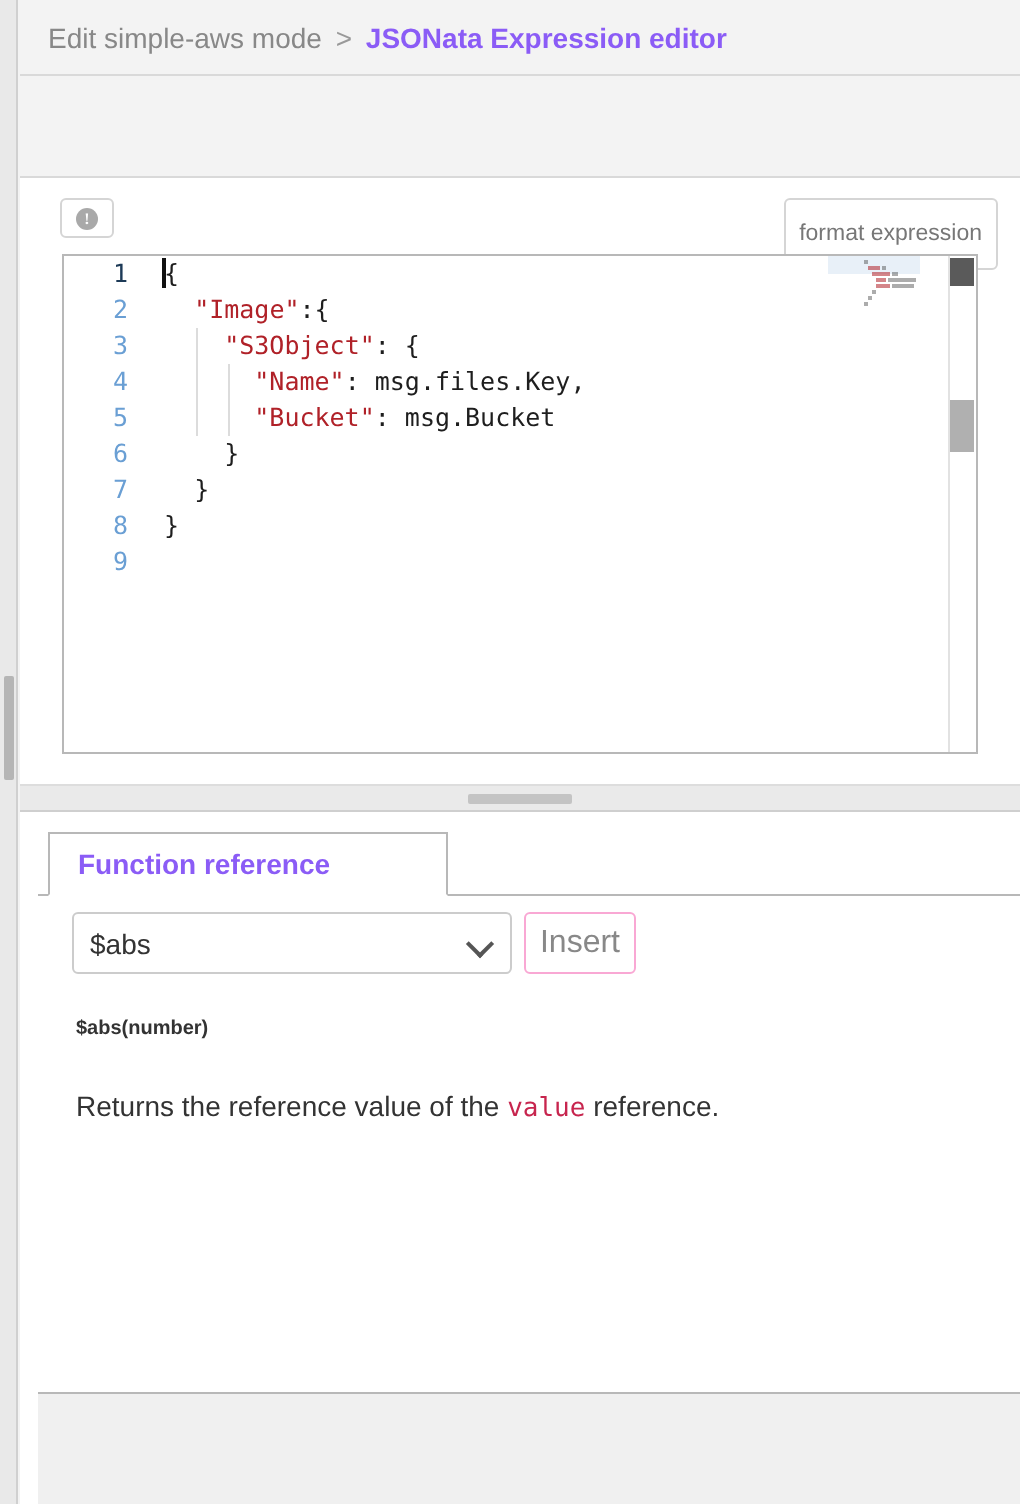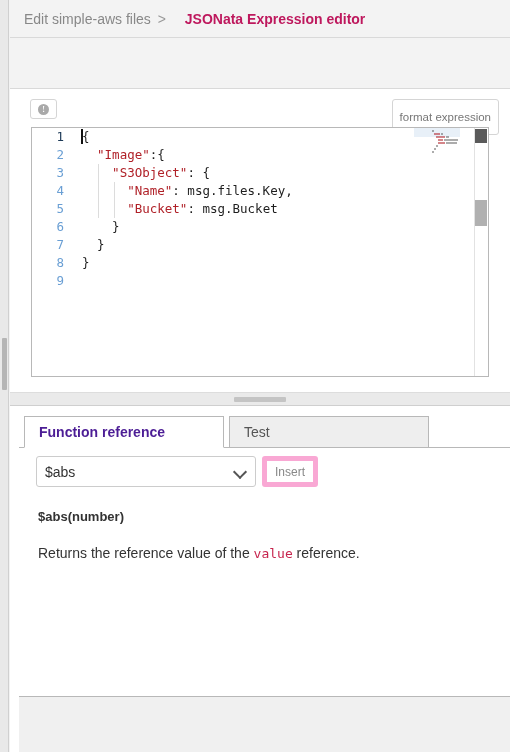--- a/index.html
+++ b/index.html
@@ -61,23 +61,22 @@
     display: flex;
     align-items: center;
   }
   #breadcrumb {
     padding-left: 14px;
     font-size: 14px;
     color: #888888;
     white-space: nowrap;
   }
   #breadcrumb .crumb-current {
-    color: #be185d;
+    color: #8b5cf6;
     font-weight: bold;
-    margin-left: 12px;
   }
   #breadcrumb .crumb-sep {
     color: #999999;
     padding: 0 3px;
   }
 
   
   #dialog-toolbar {
     position: absolute;
     left: 0; top: 38px;
@@ -311,21 +310,21 @@
     align-items: center;
     padding: 0 14px;
     font-size: 14px;
     cursor: pointer;
   }
   #tab-function-reference {
     left: 5px;
     width: 200px;
     background: #ffffff;
     border-bottom-color: #ffffff;
-    color: #4c1d95;
+    color: #8b5cf6;
     font-weight: bold;
     z-index: 2;
   }
   #tab-test {
     left: 210px;
     width: 200px;
     background: #eeeeee;
     color: #555555;
     z-index: 1;
   }
@@ -357,34 +356,34 @@
     right: 10px; top: 10px;
     width: 8px; height: 8px;
     border-right: 2px solid #555555;
     border-bottom: 2px solid #555555;
     transform: rotate(45deg);
   }
   #insert-button {
     margin-left: 6px;
     width: 56px; height: 31px;
     box-sizing: border-box;
-    border: 5px solid #f9a8d4;
+    border: 1px solid #f9a8d4;
     border-radius: 3px;
     background: #ffffff;
     color: #888888;
-    font-size: 12px;
+    font-size: 16px;
     font-family: "Liberation Sans", sans-serif;
     cursor: pointer;
     padding: 0;
   }
 
   #function-signature {
     position: absolute;
     left: 28px; top: 103px;
-    font-size: 13px;
+    font-size: 10px;
     font-weight: bold;
     color: #333333;
   }
   #function-description {
     position: absolute;
     left: 28px; top: 138px;
     width: 430px;
     font-size: 14px;
     color: #333333;
     line-height: 1.4;
@@ -415,21 +414,21 @@
 <div id="app-root">
 
   <div id="left-gutter">
     <div id="left-drag-handle"></div>
   </div>
 
   <div id="panel">
 
     <div id="dialog-header">
       <div id="breadcrumb">
-        <span>Edit simple-aws files</span>
+        <span>Edit simple-aws mode</span>
         <span class="crumb-sep">&gt;</span>
         <span class="crumb-current">JSONata Expression editor</span>
       </div>
     </div>
 
     <div id="dialog-toolbar">
     </div>
 
     <div id="editor-section">
 
@@ -480,23 +479,20 @@
     <div id="panel-splitter">
       <div id="splitter-grip"></div>
     </div>
 
     <div id="bottom-panel">
 
       <div id="tabbar">
         <div class="tab" id="tab-function-reference">
           <span>Function reference</span>
         </div>
-        <div class="tab" id="tab-test">
-          <span>Test</span>
-        </div>
       </div>
       <div id="tabbar-underline"></div>
 
       <div id="function-picker-row">
         <div id="function-select">
           <span>$abs</span>
           <span class="chev"></span>
         </div>
         <button id="insert-button">Insert</button>
       </div>

